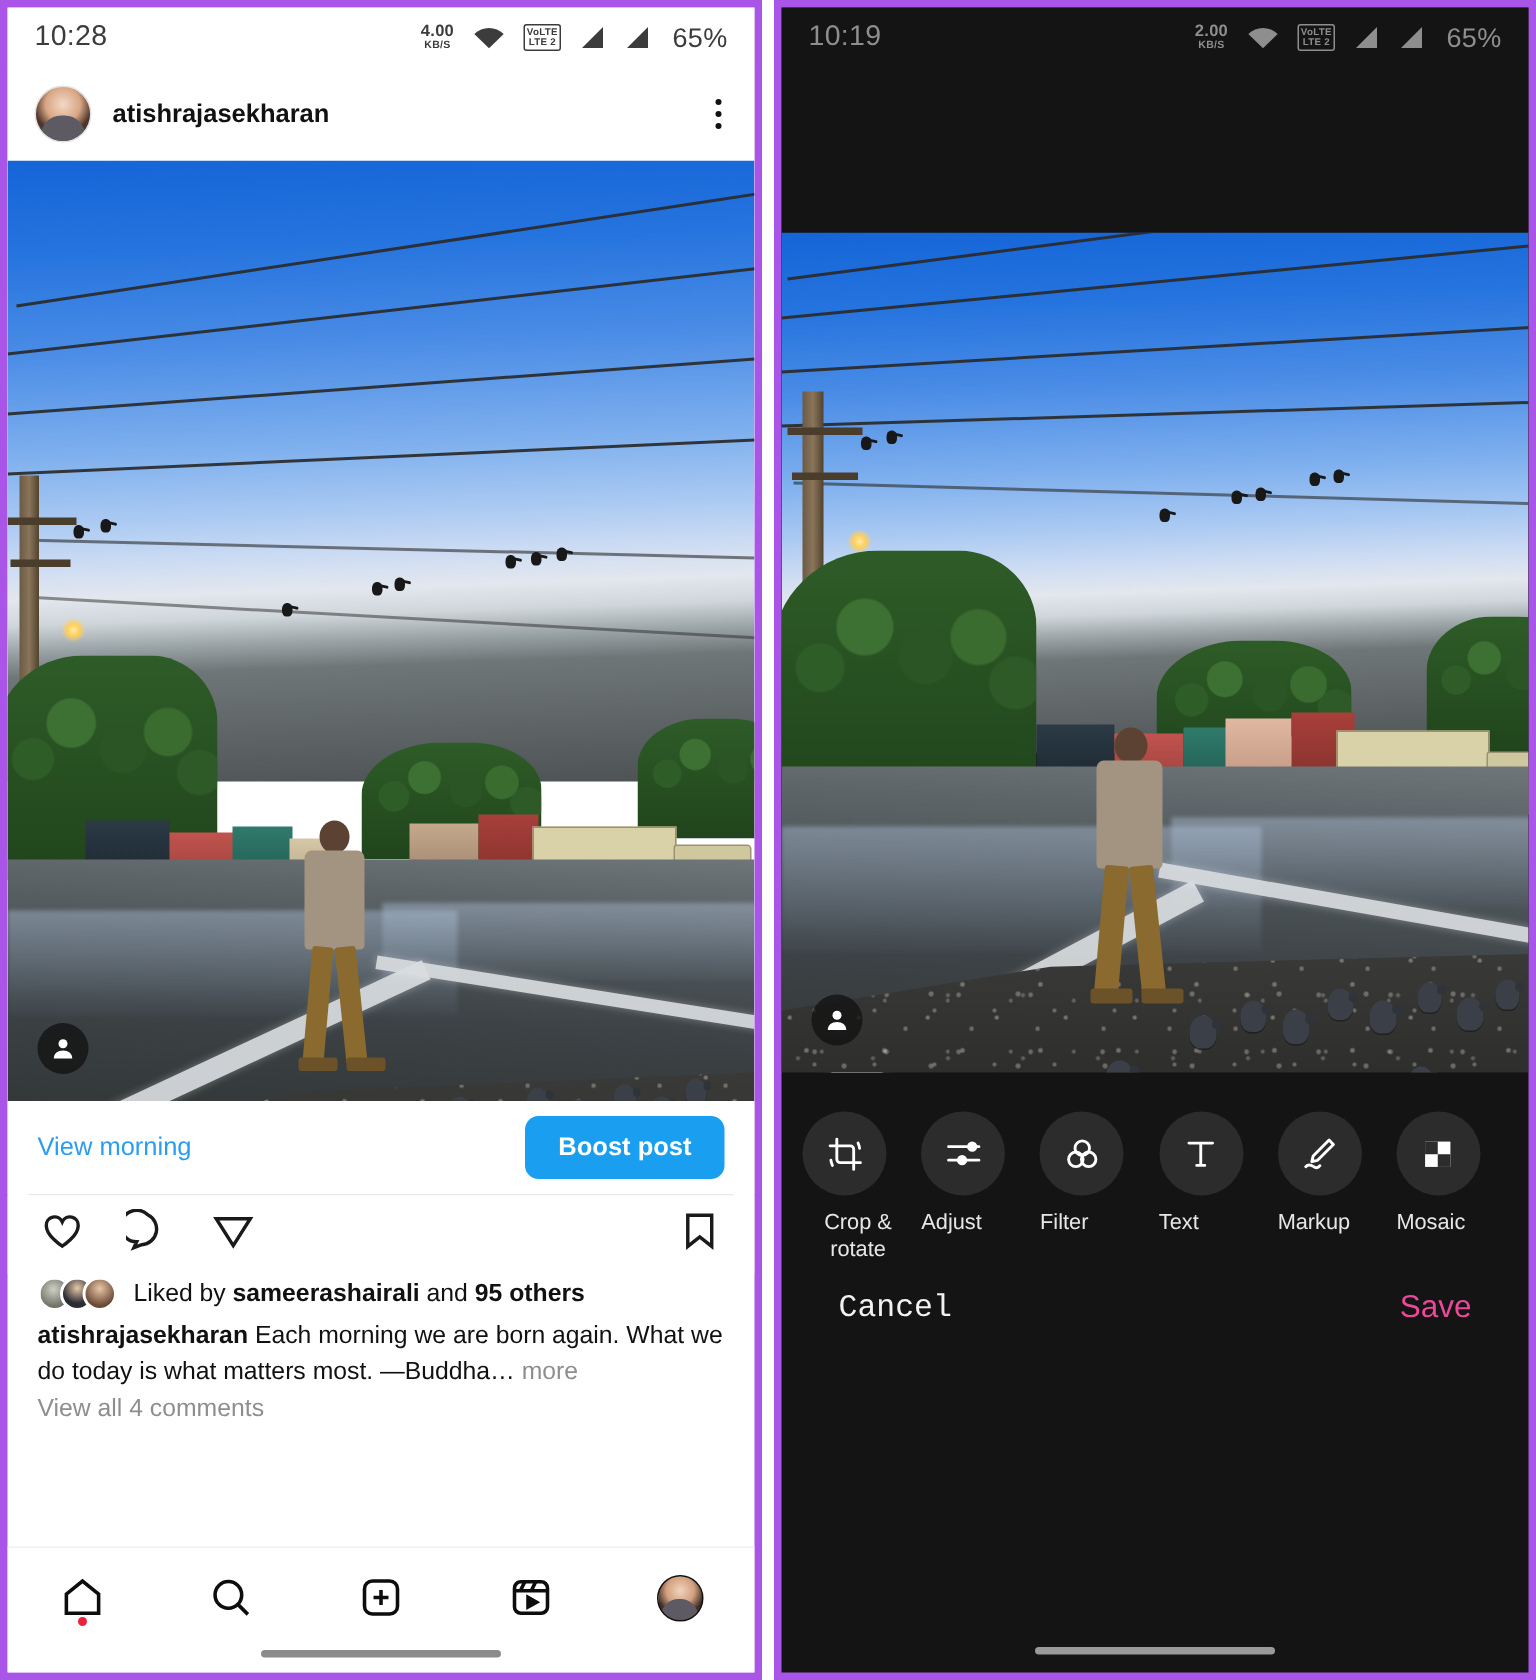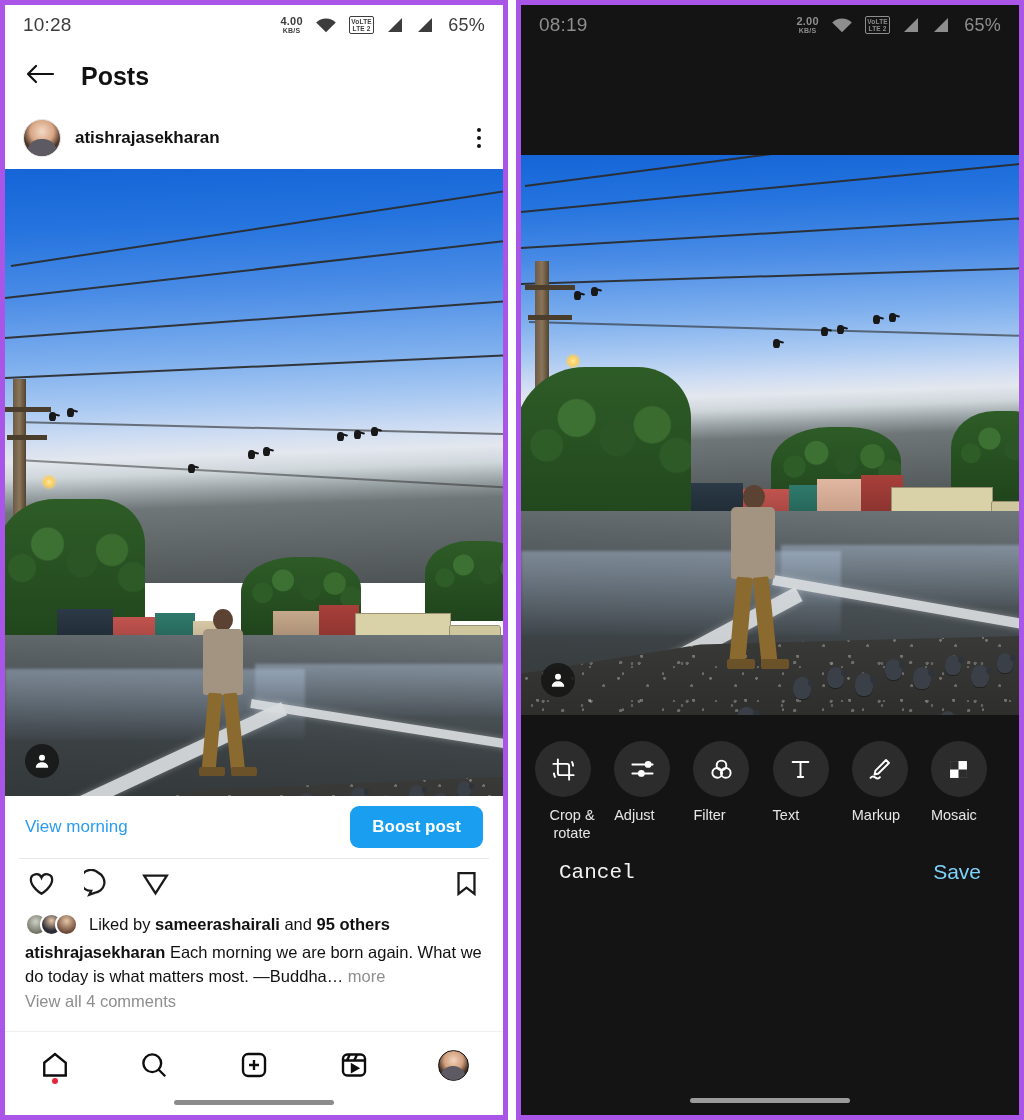--- a/index.html
+++ b/index.html
@@ -159,21 +159,21 @@
     width:56px; height:56px; border-radius:50%; background:#2c2c2c;
     display:flex; align-items:center; justify-content:center;
   }
   .tool-circle svg { width:27px; height:27px; }
   .tool-label { font-size:14.5px; color:#e6e6e6; text-align:center; line-height:1.25; }
   .cancelsave {
     display:flex; align-items:center; justify-content:space-between;
     padding: 18px 38px 0; font-size:21px;
   }
   .cancel { color:#f2f2f2; cursor:pointer;font-family:Liberation Mono, monospace; }
-  .save { color:#7dd3fc; cursor:pointer; }
+  .save { color:#ec4899; cursor:pointer; }
   .gesture-bar-dark {
     position:absolute; left:50%; transform:translateX(-50%); bottom:12px;
     width:160px; height:5px; border-radius:4px; background:#9a9a9a;
   }
 
   
   .scene { position:absolute; inset:0; overflow:hidden; }
   .sky {
     position:absolute; inset:0;
     background: linear-gradient(178deg,
@@ -265,28 +265,20 @@
         </span>
         <span class="ico">
           <svg width="18" height="16" viewBox="0 0 18 16">
               <path d="M16 1v14H2z" fill="#3c3c3c"></path>
             </svg>
         </span>
         <span class="battpct">65%</span>
       </span>
     </div>
 
-    <div class="app-header">
-      <span>
-        <svg width="30" height="22" viewBox="0 0 30 22" fill="none" stroke="#111" stroke-width="2.2" stroke-linecap="round" stroke-linejoin="round">
-          <path d="M28 11H3M11 3 3 11l8 8"></path>
-        </svg>
-      </span>
-      <span class="title">Posts</span>
-    </div>
 
     <div class="post-user">
       <span class="avatar"></span>
       <span class="pu-text">
         <span class="pu-name">atishrajasekharan</span>
       </span>
       <span class="kebab">
           <i></i>
           <i></i>
           <i></i>
@@ -444,21 +436,21 @@
       </span>
       <span class="gesture-bar"></span>
     </div>
   </div>
 
   <div class="gutter"></div>
 
   <div class="phone phone-right">
 
     <div class="statusbar dark">
-      <span>08:19</span>
+      <span>10:19</span>
       <span class="sb-right">
         <span class="kbs">
           <span class="n">2.00</span>
           <span class="u">KB/S</span>
         </span>
         <span class="ico">
           <svg width="22" height="16" viewBox="0 0 22 16">
               <path d="M11 15.2 1.2 5.6a14 14 0 0 1 19.6 0z" fill="#8e8e8e"></path>
             </svg>
         </span>

